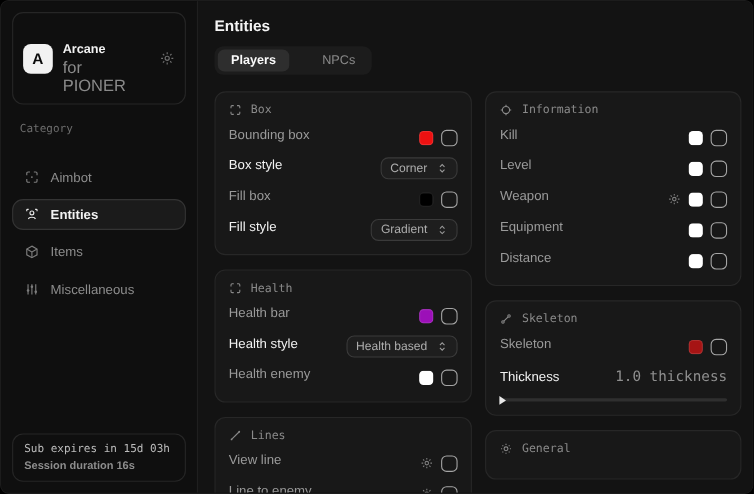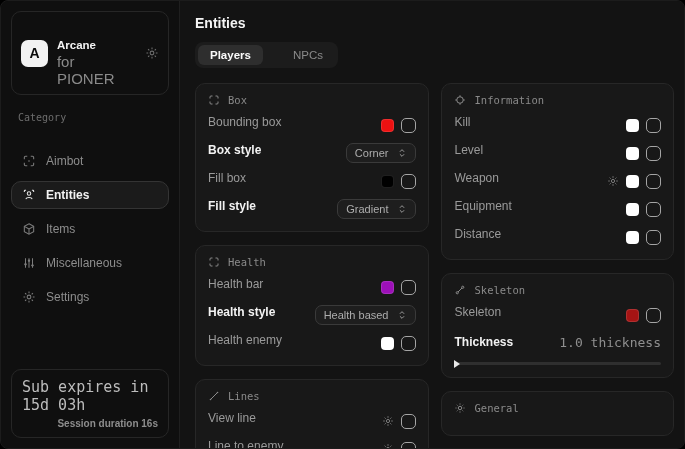--- a/index.html
+++ b/index.html
@@ -16,42 +16,42 @@
   .brand-sub { font-size:15px; color:#8a8a8a; }
   .brand-gear { margin-left:auto; color:#6f6f6f; display:flex; }
   .category { margin:17px 7px 24px 7px; font-size:10px; color:#6d6d6d; font-family:"DejaVu Sans Mono", monospace; }
   .nav { display:flex; flex-direction:column; gap:6px; }
   .nav-item { display:flex; align-items:center; gap:10px; padding:6px 10px; border:1px solid transparent; border-radius:10px; color:#8d8d8d; font-size:12px; }
   .nav-item .nicon { display:flex; color:#7c7c7c; }
   .nav-item.selected { background:#1b1b1b; border-color:#343434; color:#f2f2f2; font-weight:700; }
   .nav-item.selected .nicon { color:#e8e8e8; }
   .side-spacer { flex:1; }
   .sub-card { border:1px solid #262626; border-radius:10px; padding:8px 10px; display:flex; flex-direction:column; gap:4px; }
-  .sub-line1 { font-family:"DejaVu Sans Mono", monospace; font-size:15px; color:#bdbdbd; }
-  .sub-line2 { font-size:10px; color:#8d8d8d; font-weight:700;text-align:right; }
+  .sub-line1 { font-family:"DejaVu Sans Mono", monospace; font-size:10px; color:#bdbdbd; }
+  .sub-line2 { font-size:10px; color:#8d8d8d; font-weight:700; }
 
   
   .main { flex:1; padding:14px 10px 10px 15px; background:#131313; overflow:hidden; }
   .page-title { font-size:14px; font-weight:700; color:#f5f5f5; }
   .tabs { display:inline-flex; background:#1c1c1c; border-radius:8px; padding:3px; gap:18px; margin-top:11px; }
   .tab { padding:4px 12px; font-size:11.5px; color:#8a8a8a; border-radius:6px; }
   .tab.active { background:#2e2e2e; color:#fafafa; font-weight:700; }
 
   .columns { display:flex; gap:12px; margin-top:15px; }
   .col { display:flex; flex-direction:column; gap:13px; }
   .col-left { width:240px; }
   .col-right { width:238px; }
 
   .panel { background:#181818; border:1px solid #272727; border-radius:10px; padding:10px 12px 12px 12px; }
   .panel-header { display:flex; align-items:flex-start; gap:8px; color:#8a8a8a; font-family:"DejaVu Sans Mono", monospace; font-size:10.5px; margin-bottom:9px; }
   .panel-header .picon { display:flex; color:#8a8a8a; }
   .rows { display:flex; flex-direction:column; gap:8px; }
   .row { display:flex; justify-content:space-between; min-height:20px; }
   .rlabel { font-size:12px; color:#9a9a9a; }
-  .rlabel.em { color:#f2f2f2; font-weight:700; }
+  .rlabel.em { color:#f2f2f2; font-weight:400; }
   .controls { display:flex; align-items:center; gap:7px; }
   .checkbox { width:15px; height:15px; border:1.5px solid #a5a5a5; border-radius:5px; background:transparent; }
   .swatch { width:13px; height:13px; border-radius:4px; border:1px solid rgba(255,255,255,0.12); }
   .gear-sm { display:flex; color:#7d7d7d; }
   .dropdown { display:flex; align-items:center; gap:9px; border:1px solid #3a3a3a; background:#1e1e1e; border-radius:7px; padding:3px 8px; font-size:11px; color:#adadad; }
   .dd-icon { display:flex; color:#9a9a9a; }
   .slider-row { margin-top:2px; }
   .track { position:relative; height:3px; background:#2f2f2f; border-radius:2px; margin-top:7px; }
   .fill { position:absolute; left:0; top:0; height:3px; background:#f0f0f0; border-radius:2px; }
   .arrow-handle { position:absolute; left:0; top:50%; transform:translateY(-50%); width:0; height:0; border-top:4px solid transparent; border-bottom:4px solid transparent; border-left:6px solid #e8e8e8; }
@@ -112,29 +112,20 @@
         <span class="nicon">
           <svg width="14" height="14" viewBox="0 0 24 24" fill="none" stroke="currentColor" stroke-width="1.8">
               <path d="M6 4v16M12 4v16M18 4v16"></path>
               <circle cx="6" cy="14" r="2" fill="currentColor" stroke="none"></circle>
               <circle cx="12" cy="8" r="2" fill="currentColor" stroke="none"></circle>
               <circle cx="18" cy="16" r="2" fill="currentColor" stroke="none"></circle>
             </svg>
         </span>
         <span>Miscellaneous</span>
       </div>
-      <div class="nav-item">
-        <span class="nicon">
-          <svg width="14" height="14" viewBox="0 0 24 24" fill="none" stroke="currentColor" stroke-width="1.8">
-              <circle cx="12" cy="12" r="3.2"></circle>
-              <path d="M12 2.5v3M12 18.5v3M2.5 12h3M18.5 12h3M5.3 5.3l2.1 2.1M16.6 16.6l2.1 2.1M18.7 5.3l-2.1 2.1M7.4 16.6l-2.1 2.1"></path>
-            </svg>
-        </span>
-        <span>Settings</span>
-      </div>
     </div>
 
     <div class="side-spacer"></div>
 
     <div class="sub-card">
       <span class="sub-line1">Sub expires in 15d 03h</span>
       <span class="sub-line2">Session duration 16s</span>
     </div>
   </div>
 

